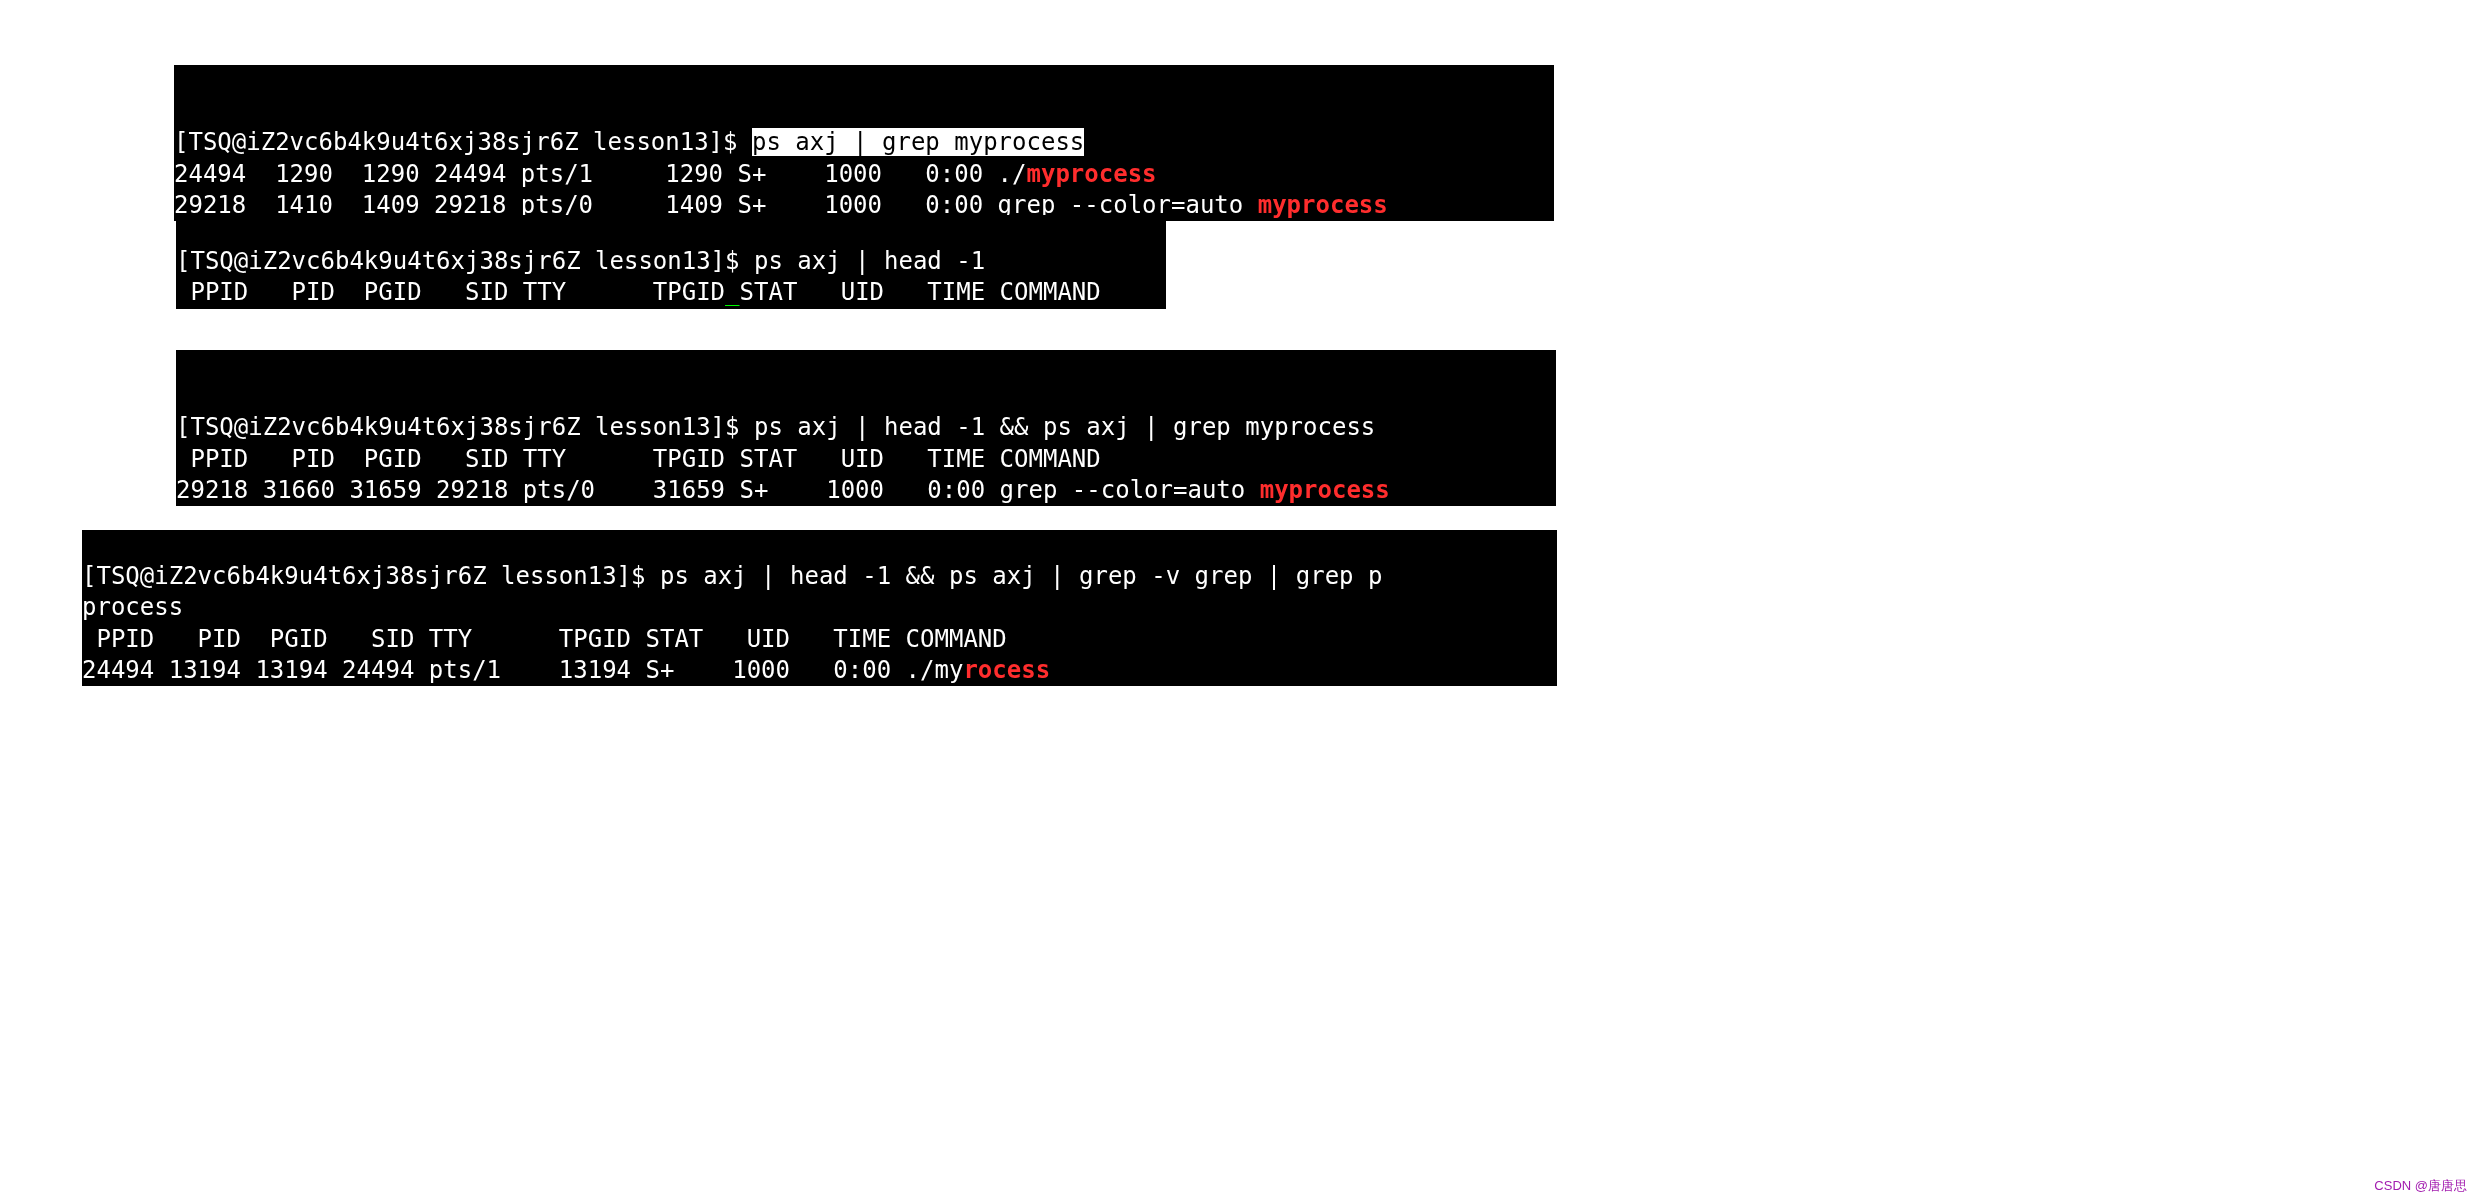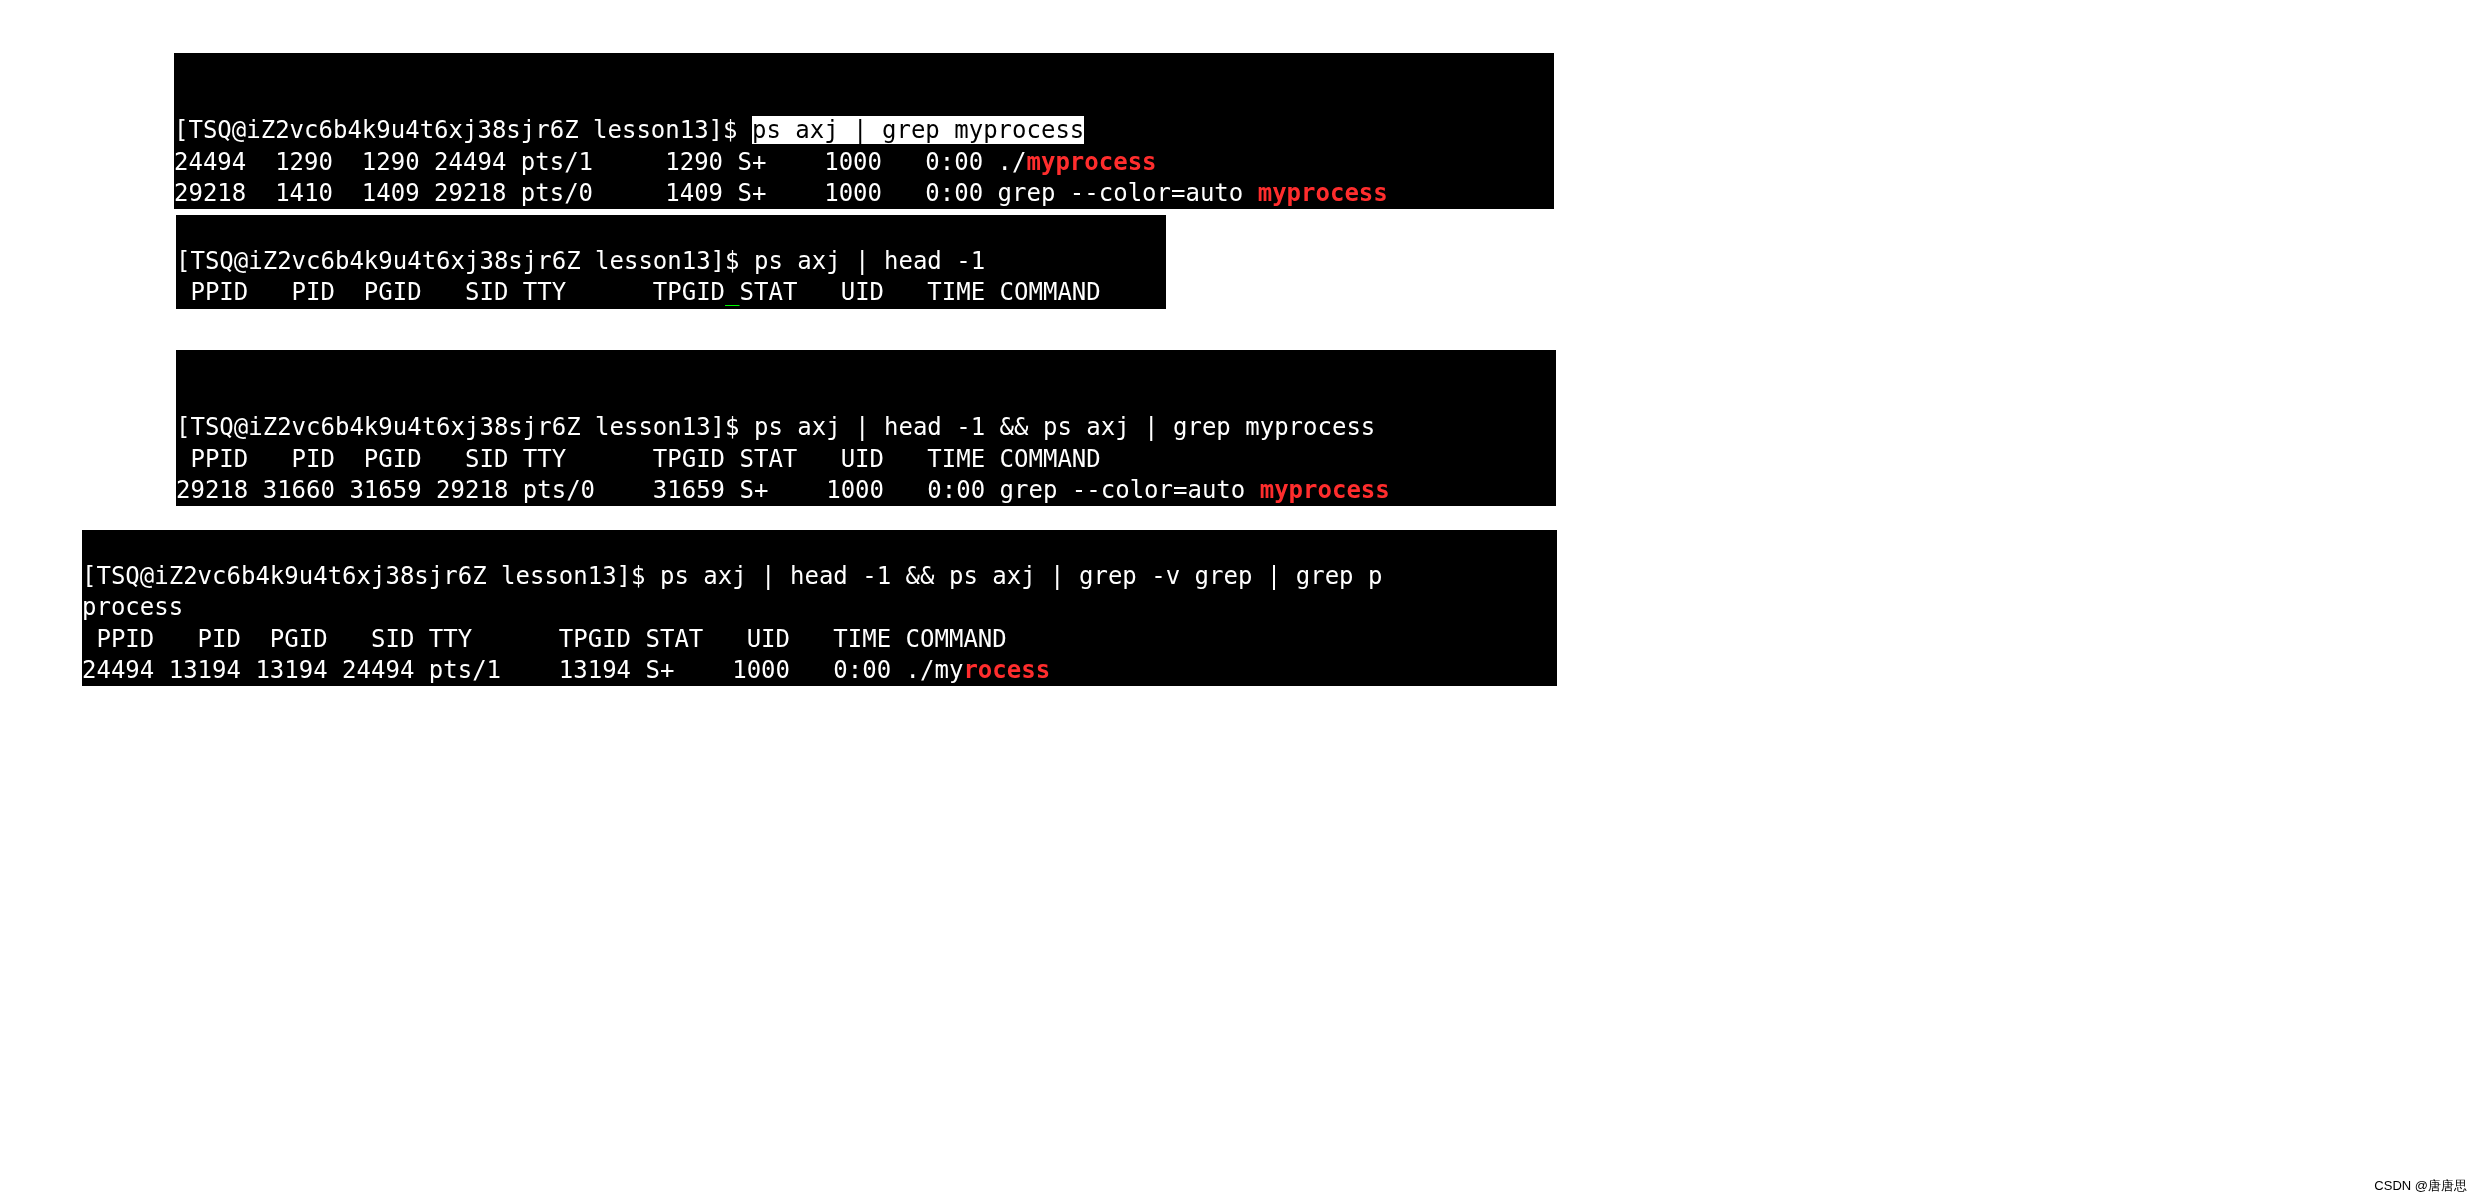--- a/index.html
+++ b/index.html
@@ -29,24 +29,24 @@
     font-weight: bold;
   }
   .cursor {
     color: #00ff00;
   }
   .watermark {
     position: absolute;
     right: 12px;
     bottom: 8px;
     font-size: 13px;
-    color: #000000;
+    color: #a21caf;
     font-family: sans-serif;
   }
-  #t1 { left: 174px; top: 53px;  width: 1380px; }
+  #t1 { left: 174px; top: 65px;  width: 1380px; }
   #t2 { left: 176px; top: 215px; width: 990px;  }
   #t3 { left: 176px; top: 350px; width: 1380px; }
   #t4 { left: 82px;  top: 530px; width: 1475px; }
 </style>
 </head>
 <body>
 
 <div id="t1" class="terminal">
 <span>                                                  </span>
 <span>[TSQ@iZ2vc6b4k9u4t6xj38sjr6Z lesson13]$ </span><span class="highlight">ps axj | grep myprocess</span>

